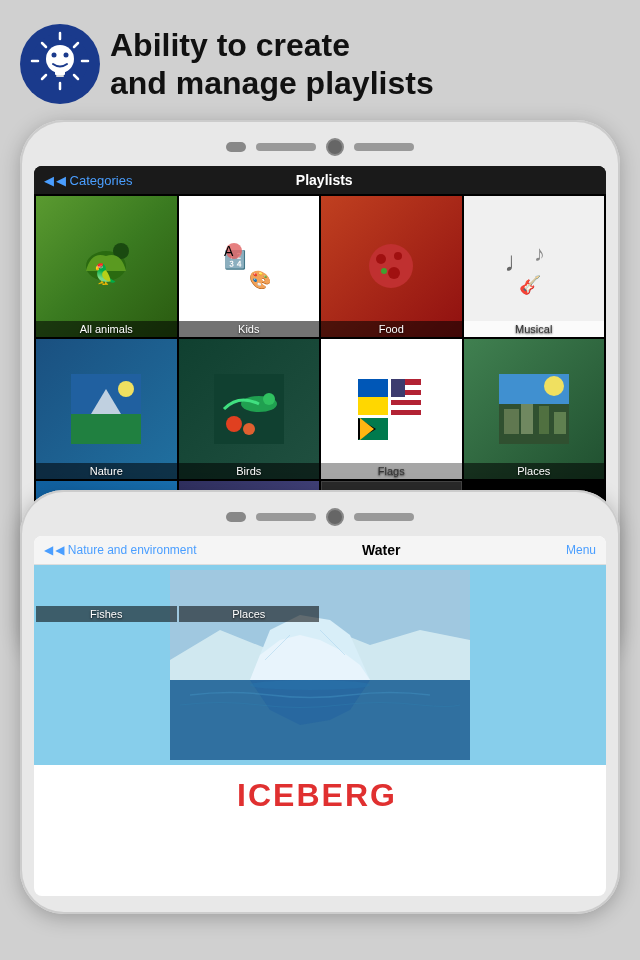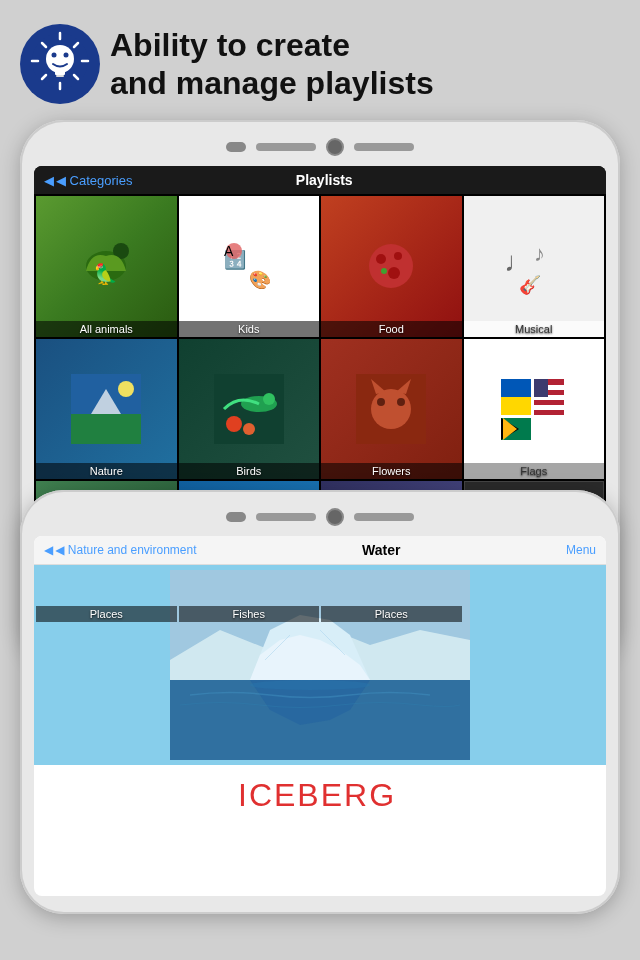--- a/index.html
+++ b/index.html
@@ -190,21 +190,21 @@
       display: flex;
       align-items: center;
       justify-content: center;
       height: 200px;
       position: relative;
       overflow: hidden;
     }
     .screen2-word {
       text-align: center;
       font-size: 32px;
-      font-weight: 400;
+      font-weight: 700;
       color: #e03030;
       padding: 12px 6px 6px 0;
       letter-spacing: 2px;
     }
 
     
     .cell-img {
       width: 100%;
       height: 100%;
       position: absolute;
@@ -387,35 +387,20 @@
               <circle cx="55" cy="25" r="6" fill="#30c060"></circle>
               <path d="M10 35 Q25 20 45 30" stroke="#40e080" stroke-width="3" fill="none"></path>
 
               <circle cx="20" cy="50" r="8" fill="#e04020"></circle>
               <circle cx="35" cy="55" r="6" fill="#e06030"></circle>
             </svg>
           </div>
           <div class="grid-label">Birds</div>
         </div>
 
-        <div class="grid-item">
-          <div class="cell-img flowers-bg">
-            <svg width="70" height="70" viewBox="0 0 70 70">
-
-              <rect x="0" y="0" width="70" height="70" fill="#8a2810"></rect>
-              <circle cx="35" cy="35" r="20" fill="#c05030"></circle>
-              <circle cx="25" cy="28" r="4" fill="#602010"></circle>
-              <circle cx="45" cy="28" r="4" fill="#602010"></circle>
-
-              <polygon points="20,20 15,5 30,18" fill="#c05030"></polygon>
-              <polygon points="50,20 55,5 40,18" fill="#c05030"></polygon>
-            </svg>
-          </div>
-          <div class="grid-label">Flowers</div>
-        </div>
 
         <div class="grid-item">
           <div class="cell-img flags-bg" style="background:#fff;">
             <svg width="70" height="70" viewBox="0 0 70 70">
 
               <rect x="2" y="5" width="30" height="18" fill="#0057b7"></rect>
               <rect x="2" y="23" width="30" height="18" fill="#ffd700"></rect>
 
               <rect x="35" y="5" width="30" height="36" fill="#b22234"></rect>
               <rect x="35" y="11" width="30" height="5" fill="white"></rect>

